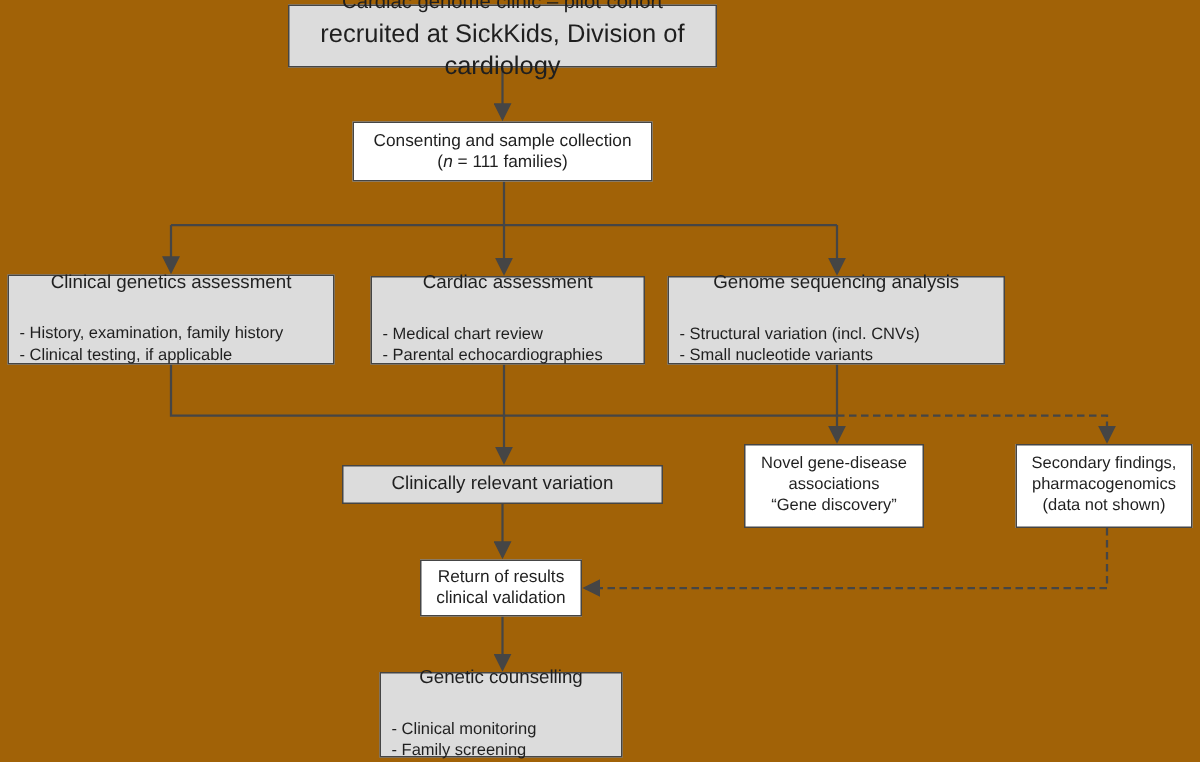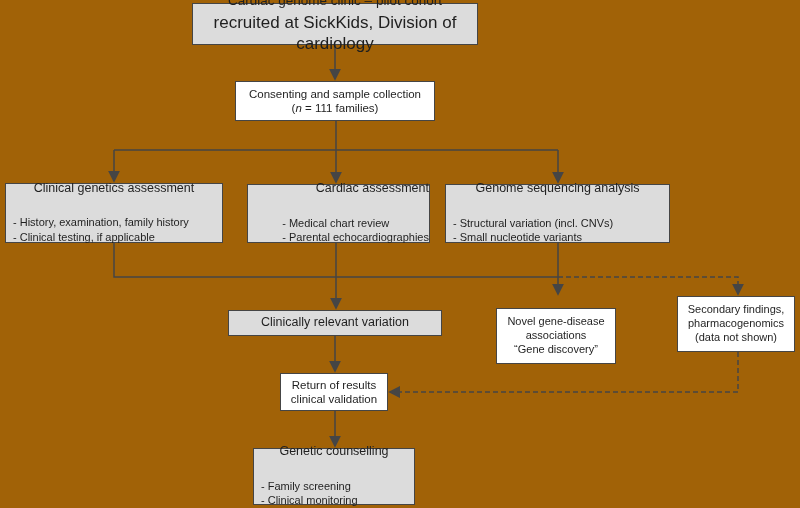--- a/index.html
+++ b/index.html
@@ -18,24 +18,24 @@
   .t-md{font-size:12.5px;}
   .t-sm{font-size:11px;}
   .bullets{text-align:left;font-size:11px;margin-top:19px;padding-left:7px;}
   .bullets div{padding:0.5px 0;}
   .it{font-style:italic;}
   
   #node-top{left:192px;top:3px;width:286px;height:42px;}
   #node-top .t-sm{margin-top:2px;font-size:17px;text-align:center;}
   #node-consent{left:235px;top:81px;width:200px;height:40px;font-size:11.5px;}
   #node-cg{left:5px;top:183px;width:218px;height:60px;padding:3px 0;}
-  #node-ca{left:247px;top:184px;width:183px;height:59px;padding:3px 0;align-items:flex-end;}
+  #node-ca{left:247px;top:184px;width:183px;height:59px;padding:3px 0;}
   #node-gs{left:445px;top:184px;width:225px;height:59px;padding:3px 0;}
   #node-crv{left:228px;top:310px;width:214px;height:26px;}
-  #node-novel{left:496px;top:308px;width:120px;height:56px;}
+  #node-novel{left:496px;top:296px;width:120px;height:56px;}
   #node-sec{left:677px;top:296px;width:118px;height:56px;}
   #node-ret{left:280px;top:373px;width:108px;height:38px;font-size:11.5px;}
   #node-gc{left:253px;top:448px;width:162px;height:57px;padding:3px 0;}
   #connectors{position:absolute;left:0;top:0;width:800px;height:508px;pointer-events:none;}
   #connectors path{fill:none;stroke:#454545;stroke-width:1.5;}
   #connectors path.dashed{stroke-dasharray:5 3;}
 </style>
 </head>
 <body>
 
@@ -113,18 +113,18 @@
   </div>
 
   <div class="box white" id="node-ret">
     <div>Return of results</div>
     <div>clinical validation</div>
   </div>
 
   <div class="box gray" id="node-gc">
     <div class="t-md">Genetic counselling</div>
     <div class="bullets">
+      <div>- Clinical monitoring</div>
       <div>- Family screening</div>
-      <div>- Clinical monitoring</div>
     </div>
   </div>
 
 </div>
 
 </body></html>

